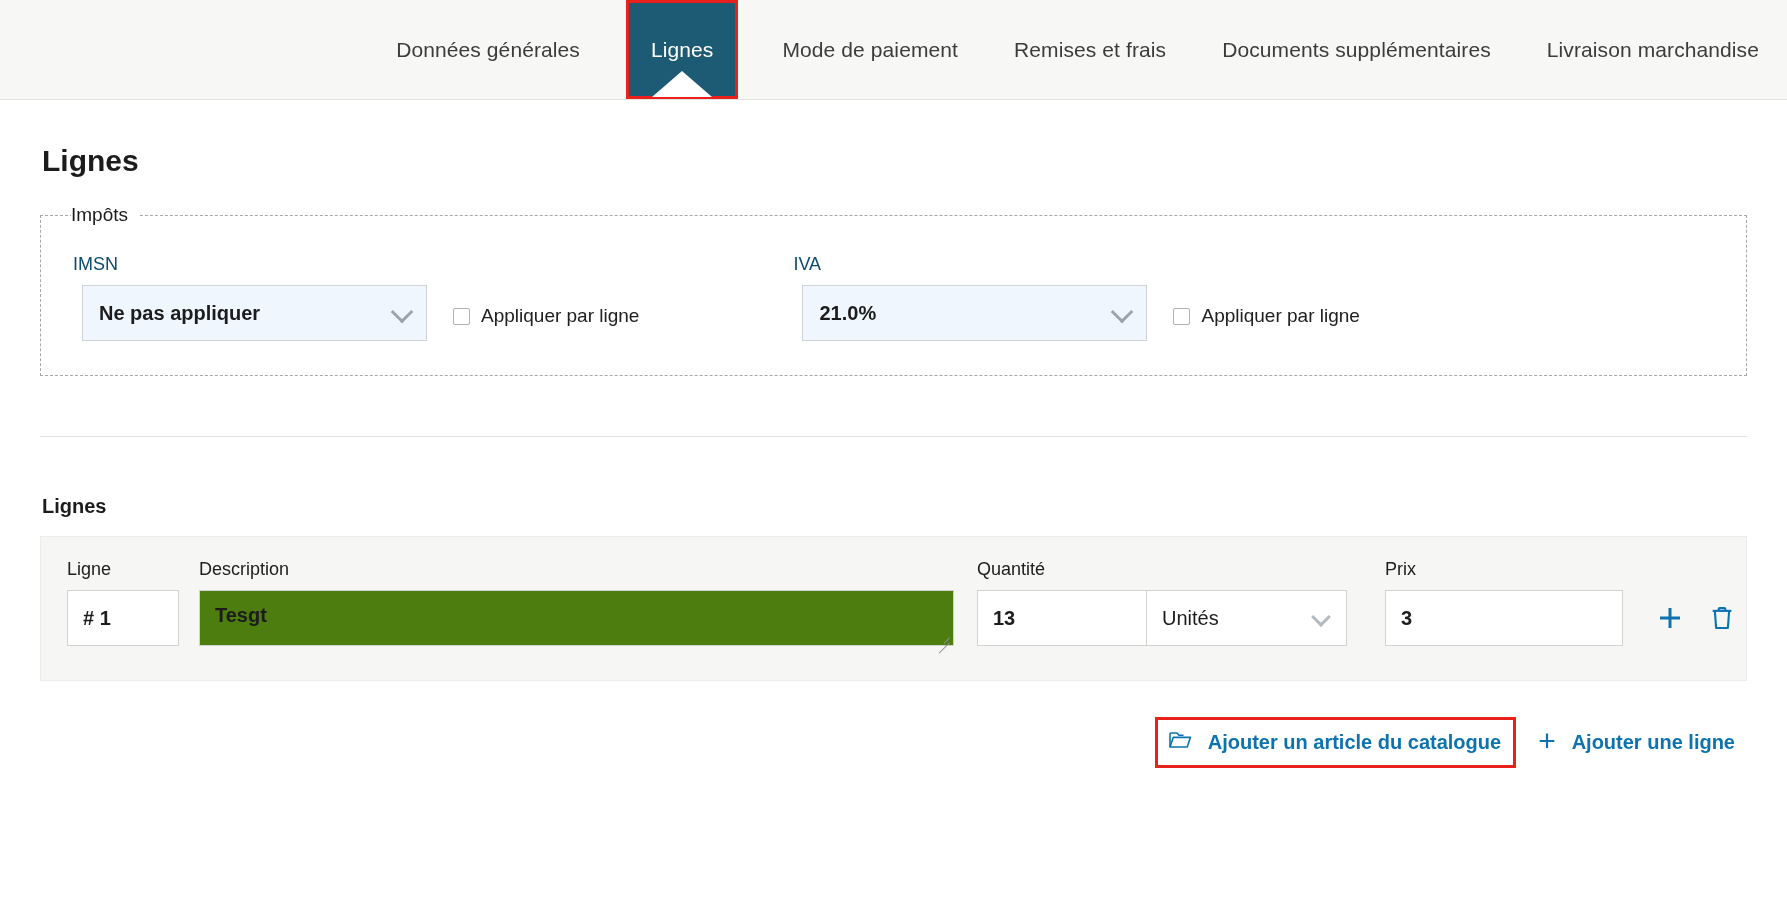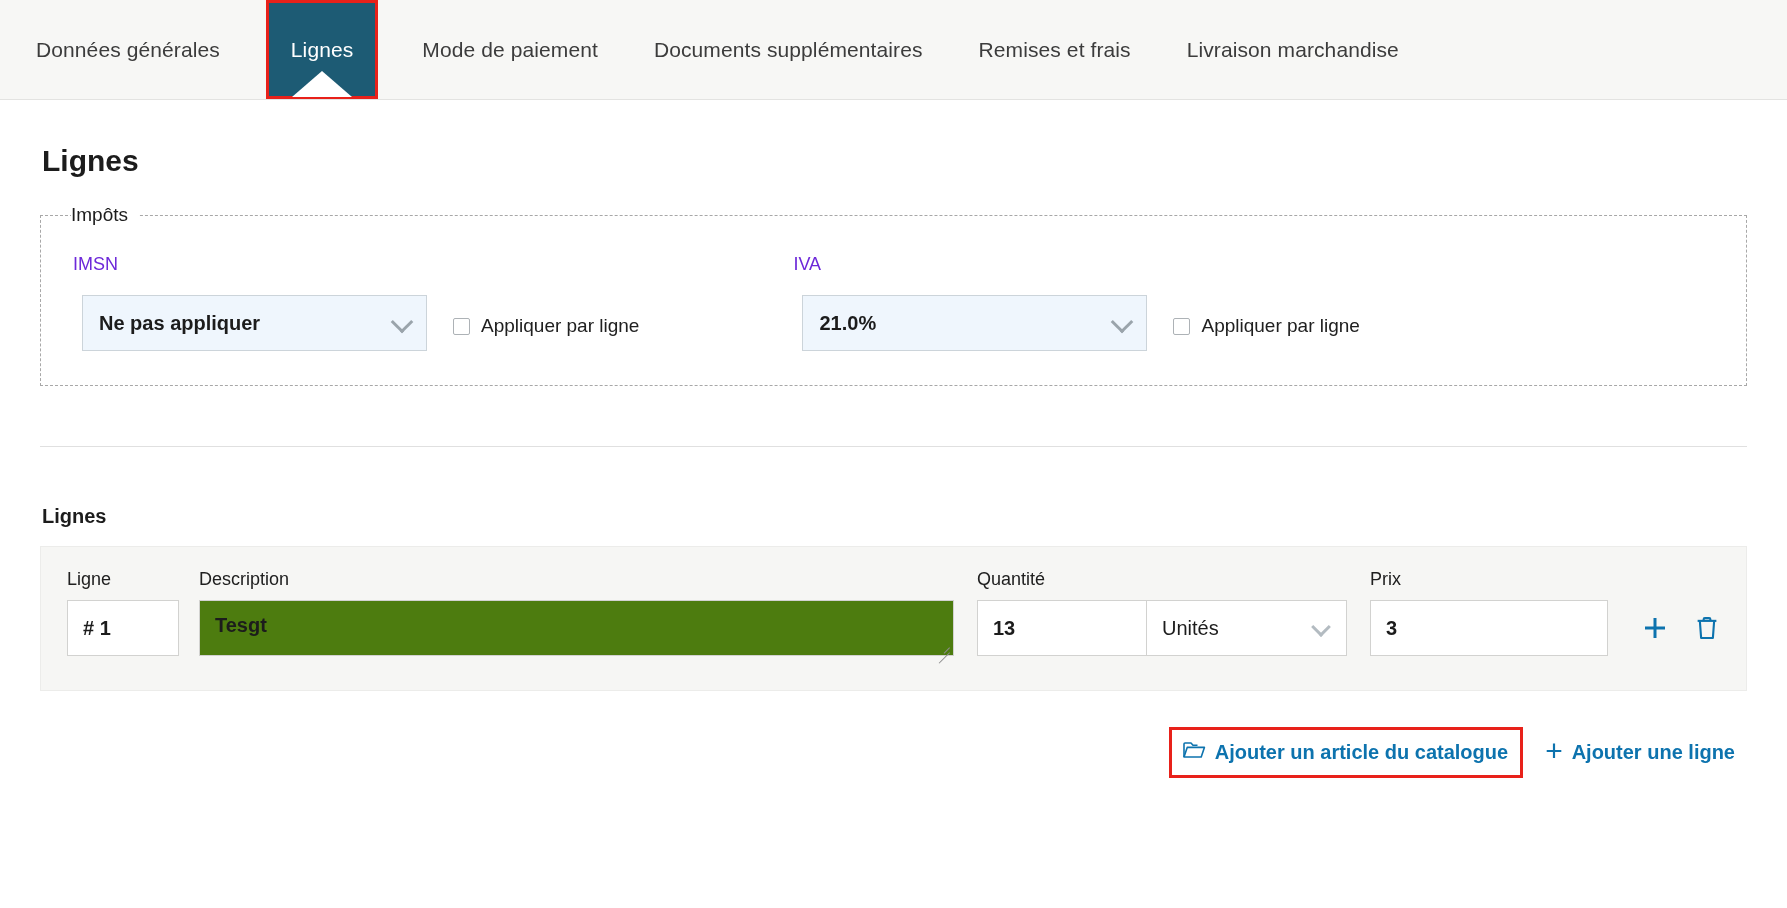--- a/index.html
+++ b/index.html
@@ -14,20 +14,21 @@
 
   
   .tabbar {
     position: relative;
     height: 100px;
     background: #f7f7f5;
     border-bottom: 1px solid #e3e3e1;
     display: flex;
     align-items: stretch;
     padding-left: 8px;
+    justify-content: flex-end;
   }
   .tab {
     display: flex;
     align-items: center;
     justify-content: center;
     padding: 0 28px;
     font-size: 21px;
     color: #3c3c3c;
     letter-spacing: .1px;
     white-space: nowrap;
@@ -84,22 +85,22 @@
   .tax-group {
     display: flex;
     align-items: flex-end;
   }
   .field {
     display: flex;
     flex-direction: column;
   }
   .field-label {
     font-size: 18px;
-    color: #6d28d9;
-    margin-bottom: 20px;
+    color: #0c4a6e;
+    margin-bottom: 10px;
     padding-left: 2px;
   }
   .select {
     position: relative;
     width: 345px;
     height: 56px;
     background: #eff6fd;
     border: 1px solid #ccd4da;
     display: flex;
     align-items: center;
@@ -169,21 +170,21 @@
     margin-bottom: 10px;
   }
   .lines-row {
     display: flex;
     align-items: center;
   }
   .col-ligne { width: 112px; flex: none; }
   .col-desc  { width: 755px; flex: none; margin-left: 20px; }
   .col-qty   { width: 170px; flex: none; margin-left: 23px; }
   .col-unit  { width: 200px; flex: none; }
-  .col-price { width: 238px; flex: none; margin-left: 23px; }
+  .col-price { width: 238px; flex: none; margin-left: 38px; }
   .col-acts  { flex: none; margin-left: 30px; }
 
   .inp {
     height: 56px;
     width: 100%;
     background: #ffffff;
     border: 1px solid #d2d2d0;
     font-size: 20px;
     font-weight: bold;
     color: #1c1c1c;
@@ -264,21 +265,21 @@
     display: flex;
     justify-content: flex-end;
     align-items: center;
     gap: 22px;
     margin-top: 36px;
     padding-right: 12px;
   }
   .link-btn {
     display: flex;
     align-items: center;
-    gap: 9px;
+    gap: 16px;
     font-size: 20px;
     font-weight: bold;
     color: #0d73ae;
     cursor: pointer;
     white-space: nowrap;
   }
   .link-btn.highlight {
     border: 3px solid #e8211a;
     padding: 9px 12px 9px 10px;
   }
@@ -298,24 +299,24 @@
     <span>Données générales</span>
   </div>
   <div class="tab active">
     <span>Lignes</span>
     <span class="notch"></span>
   </div>
   <div class="tab">
     <span>Mode de paiement</span>
   </div>
   <div class="tab">
+    <span>Remises et frais</span>
+  </div>
+  <div class="tab">
     <span>Documents supplémentaires</span>
-  </div>
-  <div class="tab">
-    <span>Remises et frais</span>
   </div>
   <div class="tab">
     <span>Livraison marchandise</span>
   </div>
 </div>
 
 <div class="page">
 
   <div class="page-title">Lignes</div>
 

